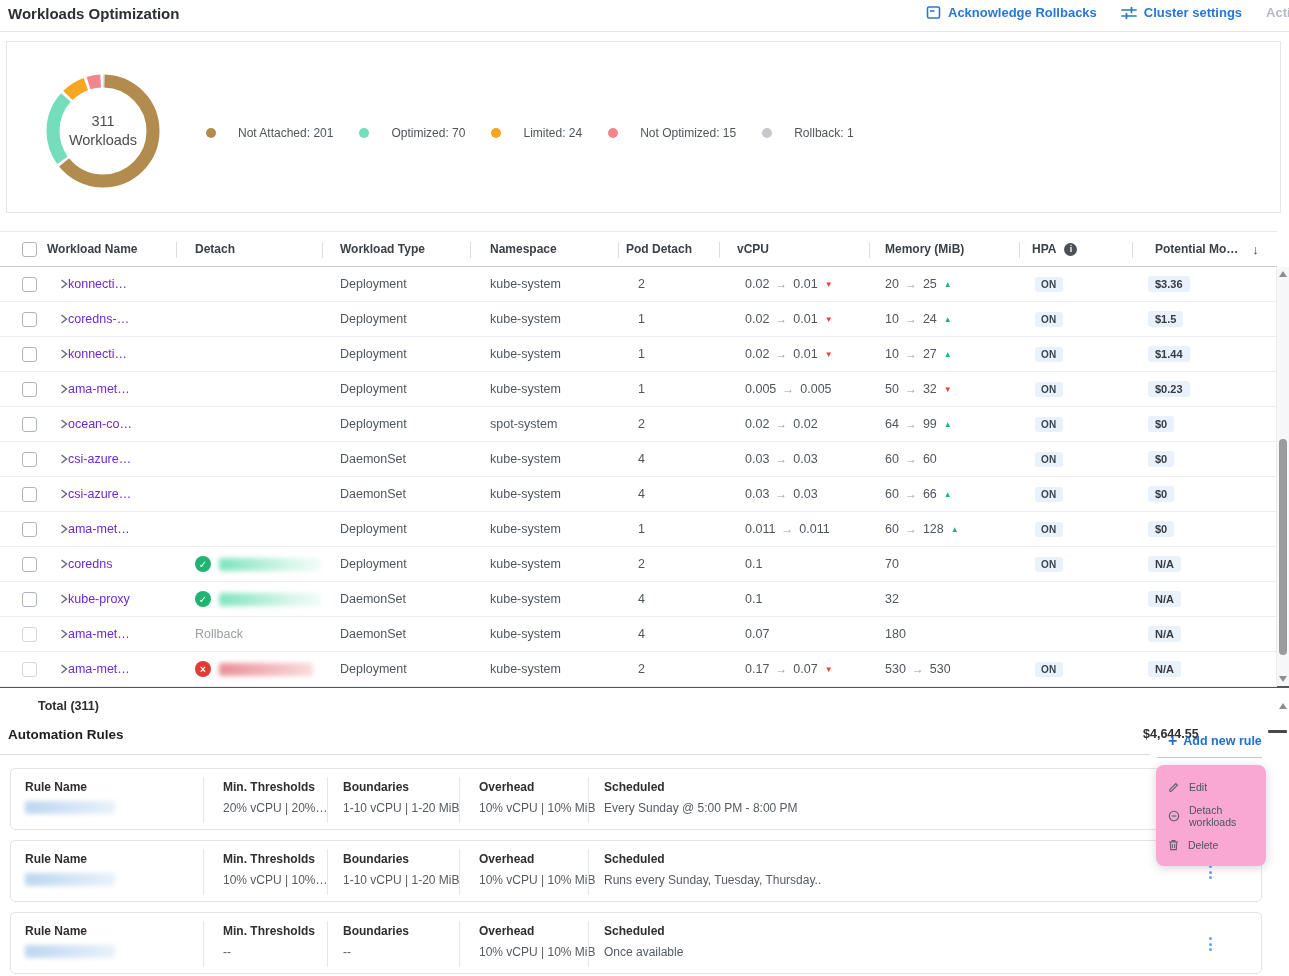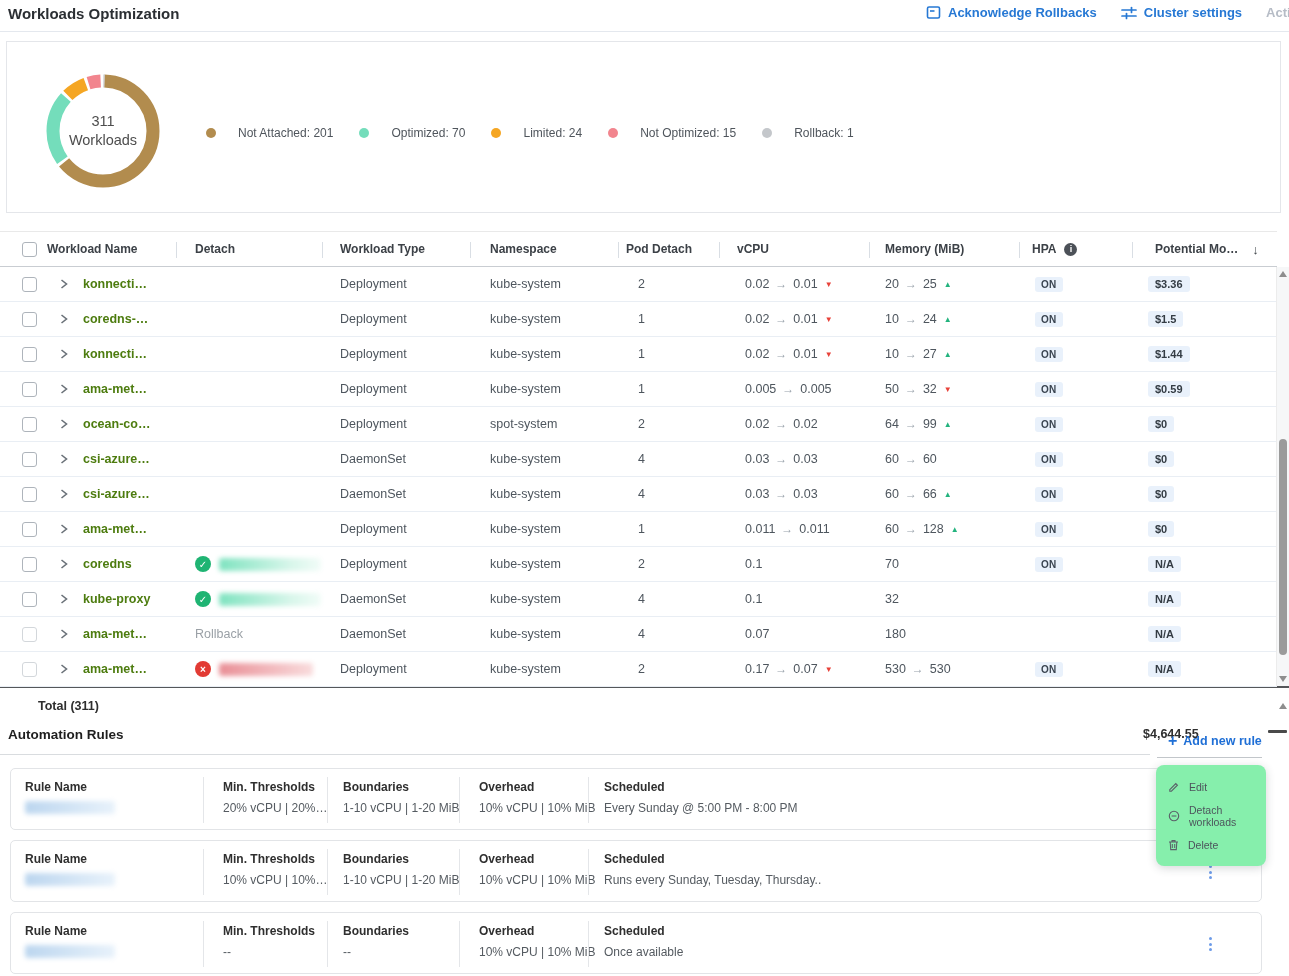--- a/index.html
+++ b/index.html
@@ -33,21 +33,21 @@
   .sort-arrow{margin-left:14px;font-size:13px;color:#3e4449;font-weight:bold;}
   .tbody{position:absolute;top:267px;left:0;width:1289px;height:421px;border-bottom:2px solid #55575a;box-sizing:border-box;background:#fff;}
   .trow{height:35px;align-items:center;border-bottom:1px solid #e9eef4;width:1277px;box-sizing:border-box;}
   .td{font-size:12.5px;color:#4e565e;display:flex;align-items:center;box-sizing:border-box;}
   .c-name{padding-left:22px;}
   .c-rules{padding-left:19px;gap:8px}.c-type{padding-left:18px}.c-ns{padding-left:20px}.c-pods{padding-left:20px}
   .c-vcpu{padding-left:26px}.c-mem{padding-left:16px}.c-hpa{padding-left:16px}.c-pot{padding-left:16px}
   .checkbox{width:15px;height:15px;border:1.5px solid #aeb4bb;border-radius:3px;background:#fff;box-sizing:border-box;flex:0 0 auto;cursor:pointer;}
   .checkbox.light{border-color:#d3d7db;}
   .chev{margin-left:23px;display:inline-flex;cursor:pointer;}
-  .wname{margin-left:15px;color:#4d7c0f;cursor:pointer;font-weight:bold;}
+  .wname{color:#6d28d9;cursor:pointer;}
   .arr{color:#99a2ab;margin:0 6px;font-size:12px;}
   .tri{font-size:8px;margin-left:7px;}
   .tri.up{color:#23b37e}.tri.down{color:#e8423a}
   .pill{background:#e9f1fb;border-radius:3px;padding:2px 7px;font-size:11px;font-weight:bold;color:#343c44;}
   .pill.on{font-size:10px;letter-spacing:.3px;padding:2px 6px;color:#3a4450;}
   .rollback-text{color:#9aa0a6;}
   .st-icon{width:16px;height:16px;border-radius:50%;color:#fff;font-size:10px;font-weight:bold;display:inline-flex;align-items:center;justify-content:center;flex:0 0 auto;}
   .st-icon.ok{background:#1fb473;}
   .st-icon.err{background:#e23b34;}
   .redact{height:13px;border-radius:3px;filter:blur(2.5px);}
@@ -74,21 +74,21 @@
   .sep-right{position:absolute;left:1157px;top:34px;width:105px;height:1px;background:#c2c6ca;}
   .cards{position:absolute;left:10px;top:45px;width:1252px;}
   .rule-card{position:relative;height:62px;border:1px solid #e2e4e7;border-radius:5px;background:#fff;margin-bottom:10px;box-sizing:border-box;}
   .rc-col{position:absolute;top:11px;}
   .rc-label{font-size:12px;font-weight:bold;color:#2f2f2f;margin-bottom:7px;}
   .rc-value{font-size:12px;color:#555b61;}
   .rc-div{position:absolute;top:8px;width:1px;height:46px;background:#e4e6e9;}
   .kebab{position:absolute;left:1192px;top:22px;width:14px;height:18px;display:flex;flex-direction:column;gap:2.5px;align-items:center;justify-content:center;cursor:pointer;}
   .kebab i{width:3px;height:3px;border-radius:50%;background:#6d9be8;display:block;}
   
-  .ctx{position:absolute;left:1156px;top:765px;width:110px;height:101px;background:#86efac;border-radius:8px;box-shadow:0 2px 10px rgba(40,50,60,.20);padding-top:7px;box-sizing:border-box;z-index:5;}
+  .ctx{position:absolute;left:1156px;top:765px;width:110px;height:101px;background:#f9a8d4;border-radius:8px;box-shadow:0 2px 10px rgba(40,50,60,.20);padding-top:7px;box-sizing:border-box;z-index:5;}
   .ctx-item{display:flex;align-items:center;gap:9px;height:29px;padding-left:12px;font-size:10.5px;color:#4d545c;cursor:pointer;}
   .ctx-item svg{flex:0 0 auto;}
   .misc-scroll-up{position:absolute;left:1279px;top:703px;}
   .misc-dark-mark{position:absolute;left:1268px;top:730px;width:19px;height:3px;background:#4a4a4a;border-radius:1px;}
 </style>
 </head>
 <body>
 
 <div class="topbar">
   <div class="page-title">Workloads Optimization</div>
@@ -317,21 +317,21 @@
         <div class="td c-mem">
           <span>50</span>
           <span class="arr">→</span>
           <span>32</span>
           <span class="tri down">▼</span>
         </div>
         <div class="td c-hpa">
           <span class="pill on">ON</span>
         </div>
         <div class="td c-pot">
-          <span class="pill">$0.59</span>
+          <span class="pill">$0.23</span>
         </div>
       </div>
       <div class="trow grid-cols">
         <div class="td c-name">
           <span class="checkbox"></span>
           <span class="chev">
             <svg width="8" height="10" viewBox="0 0 8 10">
               <path d="M1.5 1l5 4-5 4" fill="none" stroke="#6a7178" stroke-width="1.6"></path>
             </svg>
           </span>

